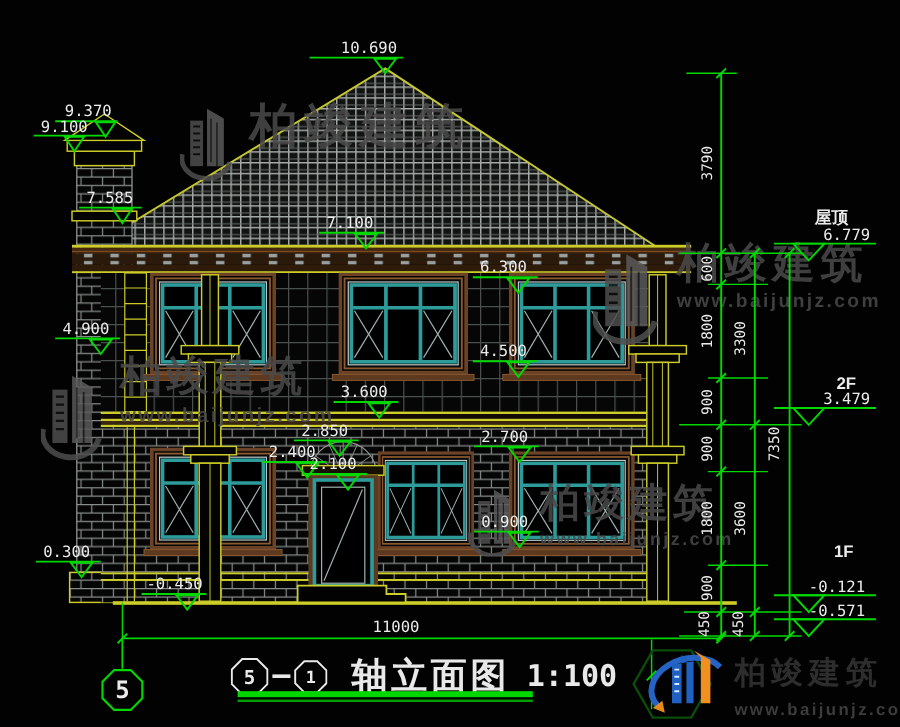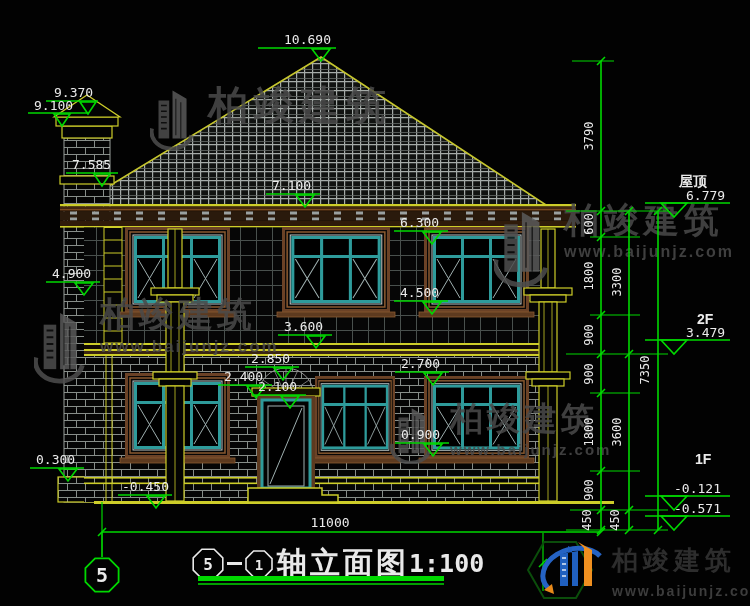--- a/index.html
+++ b/index.html
@@ -14,22 +14,22 @@
   .dtxt{fill:#ebebeb;font:13px "DejaVu Sans Mono",monospace;}
   .vtxt{fill:#ebebeb;font:12px "DejaVu Sans Mono",monospace;text-anchor:middle;}
   .cjk{fill:#ebebeb;font:bold 14px "Liberation Sans",sans-serif;}
   
   .wm{position:absolute;display:flex;gap:8px;color:#4a4a4a;opacity:.85;pointer-events:none;}
   .wm .col{display:flex;flex-direction:column;}
   .wm .brand{font-weight:bold;line-height:1.05;white-space:nowrap;}
   .wm .site{font-weight:bold;letter-spacing:2px;white-space:nowrap;margin-top:4px;}
   
   .title-row{position:absolute;left:192px;top:543px;display:flex;align-items:center;color:#e9e9e9;}
-  .title-name{font-size:30px;font-weight:bold;letter-spacing:3px;margin-left:4px;white-space:nowrap;}
-  .title-scale{font-size:25px;font-weight:bold;font-family:"DejaVu Sans Mono",monospace;}
+  .title-name{font-size:30px;font-weight:bold;letter-spacing:3px;margin-left:20px;white-space:nowrap;}
+  .title-scale{font-size:25px;font-weight:bold;margin-left:14px;font-family:"DejaVu Sans Mono",monospace;}
   .dash{width:15px;height:3px;background:#e9e9e9;margin:0 3px;}
   .underbar1{position:absolute;left:198px;top:576px;width:246px;height:5px;background:#00d800;}
   .underbar2{position:absolute;left:198px;top:583px;width:246px;height:2px;background:#00a000;}
   .logo-text{position:absolute;left:612px;top:543px;}
   .logo-brand{font-size:26px;font-weight:bold;letter-spacing:5px;color:#2d2d2d;white-space:nowrap;}
   .logo-site{font-size:14px;font-weight:bold;letter-spacing:2px;color:#3c3c3c;margin-top:5px;}
 </style>
 </head>
 <body>
 

